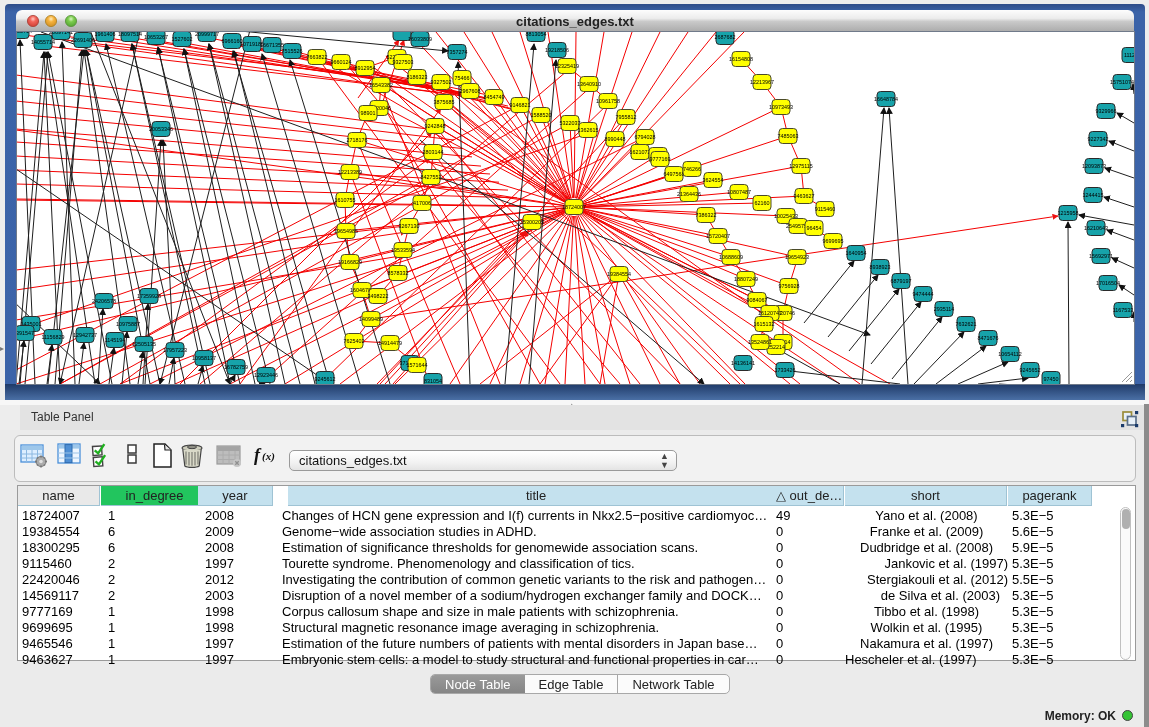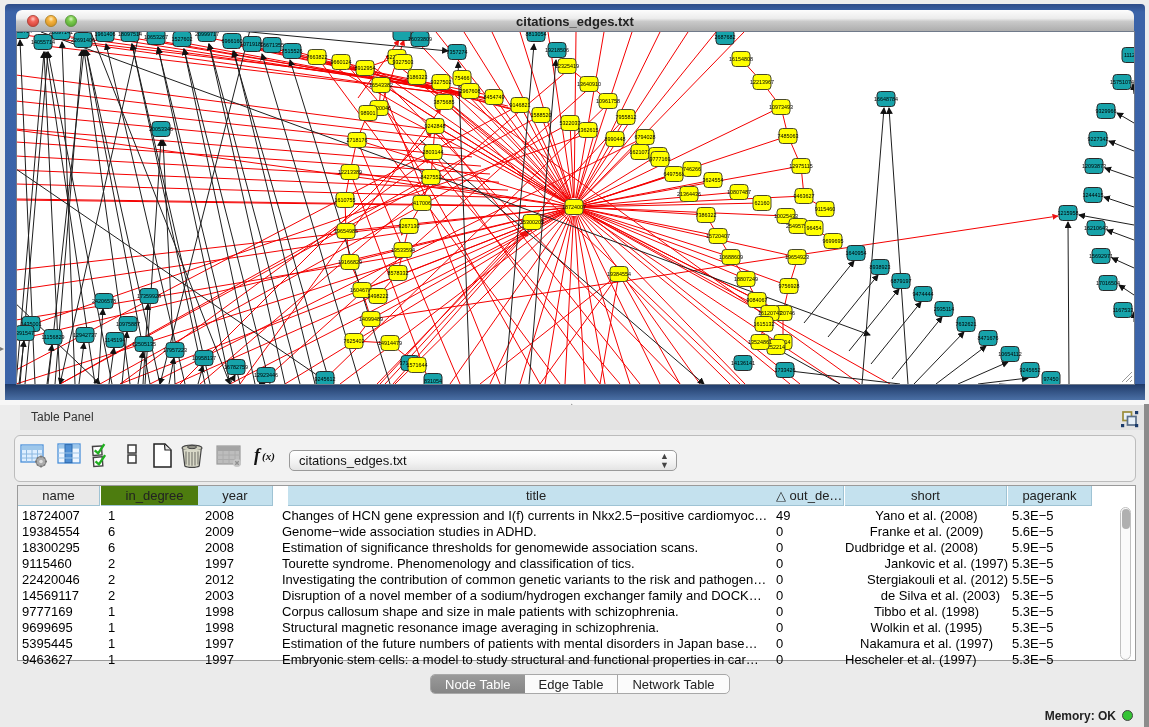--- a/index.html
+++ b/index.html
@@ -711,21 +711,21 @@
 </g>
 
 <g transform="translate(237,0)">
  <text x="3" y="21" font-family="Liberation Serif, serif" font-style="italic" font-weight="bold" font-size="18" fill="#111">f</text>
  <text x="11" y="20" font-family="Liberation Serif, serif" font-style="italic" font-weight="bold" font-size="11" fill="#111">(x)</text>
 </g>
 </svg>
 <div id="combo">citations_edges.txt<span class="arr">▲<br>▼</span></div>
 <div id="tablewrap"></div>
 <div class="hc" style="left:18px;width:82px;background:#e9e9e9">name</div>
-<div class="hc" style="left:101px;width:108px;background:#4d7c0f">in_degree</div>
+<div class="hc" style="left:101px;width:108px;background:#22c55e">in_degree</div>
 <div class="hc" style="left:198px;width:75px;background:#c4e1ee">year</div>
 <div class="hc" style="left:288px;width:497px;background:#c4e1ee">title</div>
 <div class="hc" style="left:772px;width:72px;text-align:left;padding-left:4px;background:#c4e1ee">△ out_de…</div>
 <div class="hc" style="left:845px;width:162px;background:#c4e1ee">short</div>
 <div class="hc" style="left:1008px;width:84px;background:#c4e1ee">pagerank</div>
 <div class="tr" style="top:508px">
     <span style="left:22px">18724007</span>
     <span style="left:108px">1</span>
     <span style="left:205px">2008</span>
     <span style="left:282px;width:486px" class="ell">Changes of HCN gene expression and I(f) currents in Nkx2.5−positive cardiomyoc…</span>
@@ -741,21 +741,21 @@
     <span style="left:776px">0</span>
     <span style="left:845px;width:163px;text-align:center">Franke et al. (2009)</span>
     <span style="left:1012px">5.6E−5</span>
   </div>
 <div class="tr" style="top:540px">
     <span style="left:22px">18300295</span>
     <span style="left:108px">6</span>
     <span style="left:205px">2008</span>
     <span style="left:282px;width:486px" class="ell">Estimation of significance thresholds for genomewide association scans.</span>
     <span style="left:776px">0</span>
-    <span style="left:845px;width:163px;text-align:left">Dudbridge et al. (2008)</span>
+    <span style="left:845px;width:163px;text-align:center">Dudbridge et al. (2008)</span>
     <span style="left:1012px">5.9E−5</span>
   </div>
 <div class="tr" style="top:556px">
     <span style="left:22px">9115460</span>
     <span style="left:108px">2</span>
     <span style="left:205px">1997</span>
     <span style="left:282px;width:486px" class="ell">Tourette syndrome. Phenomenology and classification of tics.</span>
     <span style="left:776px">0</span>
     <span style="left:845px;width:163px;text-align:right">Jankovic et al. (1997)</span>
     <span style="left:1012px">5.3E−5</span>
@@ -790,21 +790,21 @@
 <div class="tr" style="top:620px">
     <span style="left:22px">9699695</span>
     <span style="left:108px">1</span>
     <span style="left:205px">1998</span>
     <span style="left:282px;width:486px" class="ell">Structural magnetic resonance image averaging in schizophrenia.</span>
     <span style="left:776px">0</span>
     <span style="left:845px;width:163px;text-align:center">Wolkin et al. (1995)</span>
     <span style="left:1012px">5.3E−5</span>
   </div>
 <div class="tr" style="top:636px">
-    <span style="left:22px">5395445</span>
+    <span style="left:22px">9465546</span>
     <span style="left:108px">1</span>
     <span style="left:205px">1997</span>
     <span style="left:282px;width:486px" class="ell">Estimation of the future numbers of patients with mental disorders in Japan base…</span>
     <span style="left:776px">0</span>
     <span style="left:845px;width:163px;text-align:center">Nakamura et al. (1997)</span>
     <span style="left:1012px">5.3E−5</span>
   </div>
 <div class="tr" style="top:652px">
     <span style="left:22px">9463627</span>
     <span style="left:108px">1</span>

